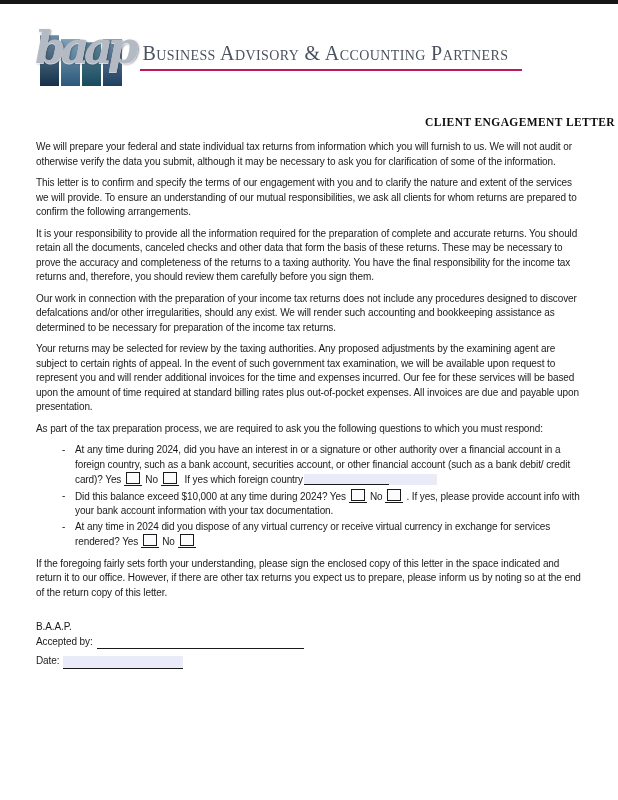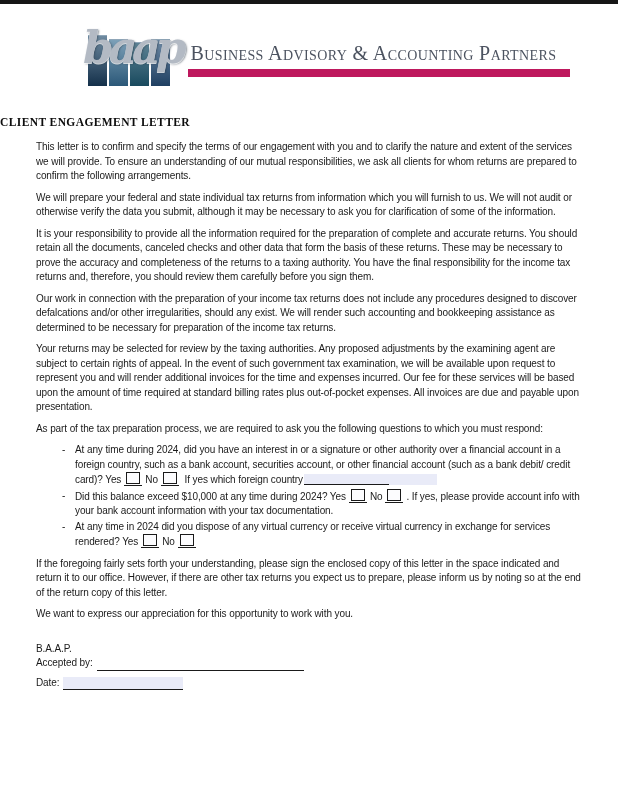--- a/index.html
+++ b/index.html
@@ -6,21 +6,21 @@
   .page{
     position:relative;
     width:618px;height:800px;
     background:#ffffff;
     font-family:"Liberation Sans", sans-serif;
     color:#1a1a1a;
     overflow:hidden;
   }
   .top-border{width:618px;height:4px;background:#161616;}
   
-  .header{position:relative;height:72px;margin-top:30px;padding-left:88px;}
+  .header{position:relative;height:72px;margin-top:30px;padding-left:40px;}
   .logo{position:relative;width:90px;height:52px;display:inline-block;vertical-align:top;}
   .logo-squares{position:absolute;left:0;bottom:0;display:flex;align-items:flex-end;gap:2px;height:52px;}
   .sq{width:19px;border-top:1px solid #8fa6b8;}
   .sq1{height:50px;background:linear-gradient(#6e8aa0,#14304a);}
   .sq2{height:46px;background:linear-gradient(#7da0b8,#2b5878);}
   .sq3{height:43px;background:linear-gradient(#5d8294,#194a5e);}
   .sq4{height:46px;background:linear-gradient(#6f8ba6,#1f3f61);}
   .logo-script{
     position:absolute;left:-5px;top:-8px;width:110px;
     font-family:"DejaVu Serif", serif;font-style:italic;font-weight:bold;
@@ -29,31 +29,31 @@
     text-shadow:0 1px 0 rgba(255,255,255,.75), 1px 1px 2px rgba(40,55,70,.55);
     pointer-events:none;
   }
   .company-name{
     display:inline-block;vertical-align:top;
     margin-left:6px;margin-top:8px;
     font-family:"Liberation Serif", serif;
     font-variant:small-caps;
     font-size:20px;letter-spacing:.4px;
     color:#4c5360;
-    border-bottom:8px solid #be185d;
+    border-bottom:2px solid #be185d;
     padding:0 14px 4px 2px;
     white-space:nowrap;
   }
   
   .title{
-    text-align:left;
+    text-align:right;
     font-family:"Liberation Serif", serif;
     font-weight:bold;font-size:11.5px;letter-spacing:.4px;
     color:#0d0d0d;
-    margin:10px 13px 12px 0;
+    margin:10px 3px 12px 0;
   }
   
   .body{padding:0 36px;font-size:10px;line-height:14.5px;letter-spacing:-0.1px;}
   .para{margin:0 0 7px 0;}
   .q-list{margin:4px 0 2px 26px;}
   .q-item{display:flex;margin:0 0 1px 0;}
   .dash{width:13px;flex:0 0 13px;}
   .q-text{flex:1;}
   .cbwrap{display:inline-block;border-bottom:1px solid #1a1a1a;padding:0 2px;margin:0 3px 0 3px;line-height:10px;}
   .checkbox{
@@ -90,22 +90,22 @@
         <span class="sq sq4"></span>
       </span>
       <span class="logo-script">baap</span>
     </span>
     <span class="company-name">Business Advisory &amp; Accounting Partners</span>
   </div>
 
   <div class="title">CLIENT ENGAGEMENT LETTER</div>
 
   <div class="body">
+    <p class="para">We will prepare your federal and state individual tax returns from information which you will furnish to us.  We will not audit or otherwise verify the data you submit, although it may be necessary to ask you for clarification of some of the information.</p>
     <p class="para">This letter is to confirm and specify the terms of our engagement with you and to clarify the nature and extent of the services we will provide.  To ensure an understanding of our mutual responsibilities, we ask all clients for whom returns are prepared to confirm the following arrangements.</p>
-    <p class="para">We will prepare your federal and state individual tax returns from information which you will furnish to us.  We will not audit or otherwise verify the data you submit, although it may be necessary to ask you for clarification of some of the information.</p>
     <p class="para">It is your responsibility to provide all the information required for the preparation of complete and accurate returns. You should retain all the documents, canceled checks and other data that form the basis of these returns. These may be necessary to prove the accuracy and completeness of the returns to a taxing authority.  You have the final responsibility for the income tax returns and, therefore, you should review them carefully before you sign them.</p>
     <p class="para">Our work in connection with the preparation of your income tax returns does not include any procedures designed to discover defalcations and/or other irregularities, should any exist.  We will render such accounting and bookkeeping assistance as determined to be necessary for preparation of the income tax returns.</p>
     <p class="para">Your returns may be selected for review by the taxing authorities.  Any proposed adjustments by the examining agent are subject to certain rights of appeal.  In the event of such government tax examination, we will be available upon request to represent you and will render additional invoices for the time and expenses incurred. Our fee for these services will be based upon the amount of time required at standard billing rates plus out-of-pocket expenses.  All invoices are due and payable upon presentation.</p>
     <p class="para">As part of the tax preparation process, we are required to ask you the following questions to which you must respond:</p>
 
     <div class="q-list">
 
       <div class="q-item">
         <span class="dash">-</span>
         <div class="q-text">
@@ -123,21 +123,20 @@
       <div class="q-item">
         <span class="dash">-</span>
         <div class="q-text">
           <span>At any time in 2024 did you dispose of any virtual currency or receive virtual currency in exchange for services rendered?  </span><span>Yes</span><span class="cbwrap"><span class="checkbox"></span></span><span>No</span><span class="cbwrap"><span class="checkbox"></span></span><span></span>
         </div>
       </div>
 
     </div>
 
     <p class="para" style="margin-top:7px;">If the foregoing fairly sets forth your understanding, please sign the enclosed copy of this letter in the space indicated and return it to our office.  However, if there are other tax returns you expect us to prepare, please inform us by noting so at the end of the return copy of this letter.</p>
-    <p class="para">We want to express our appreciation for this opportunity to work with you.</p>
 
     <div class="signoff">
       <div>B.A.A.P.</div>
     </div>
 
     <div class="sig-row">
       <span class="sig-label">Accepted by:</span>
       <span class="sig-line"></span>
     </div>
 

